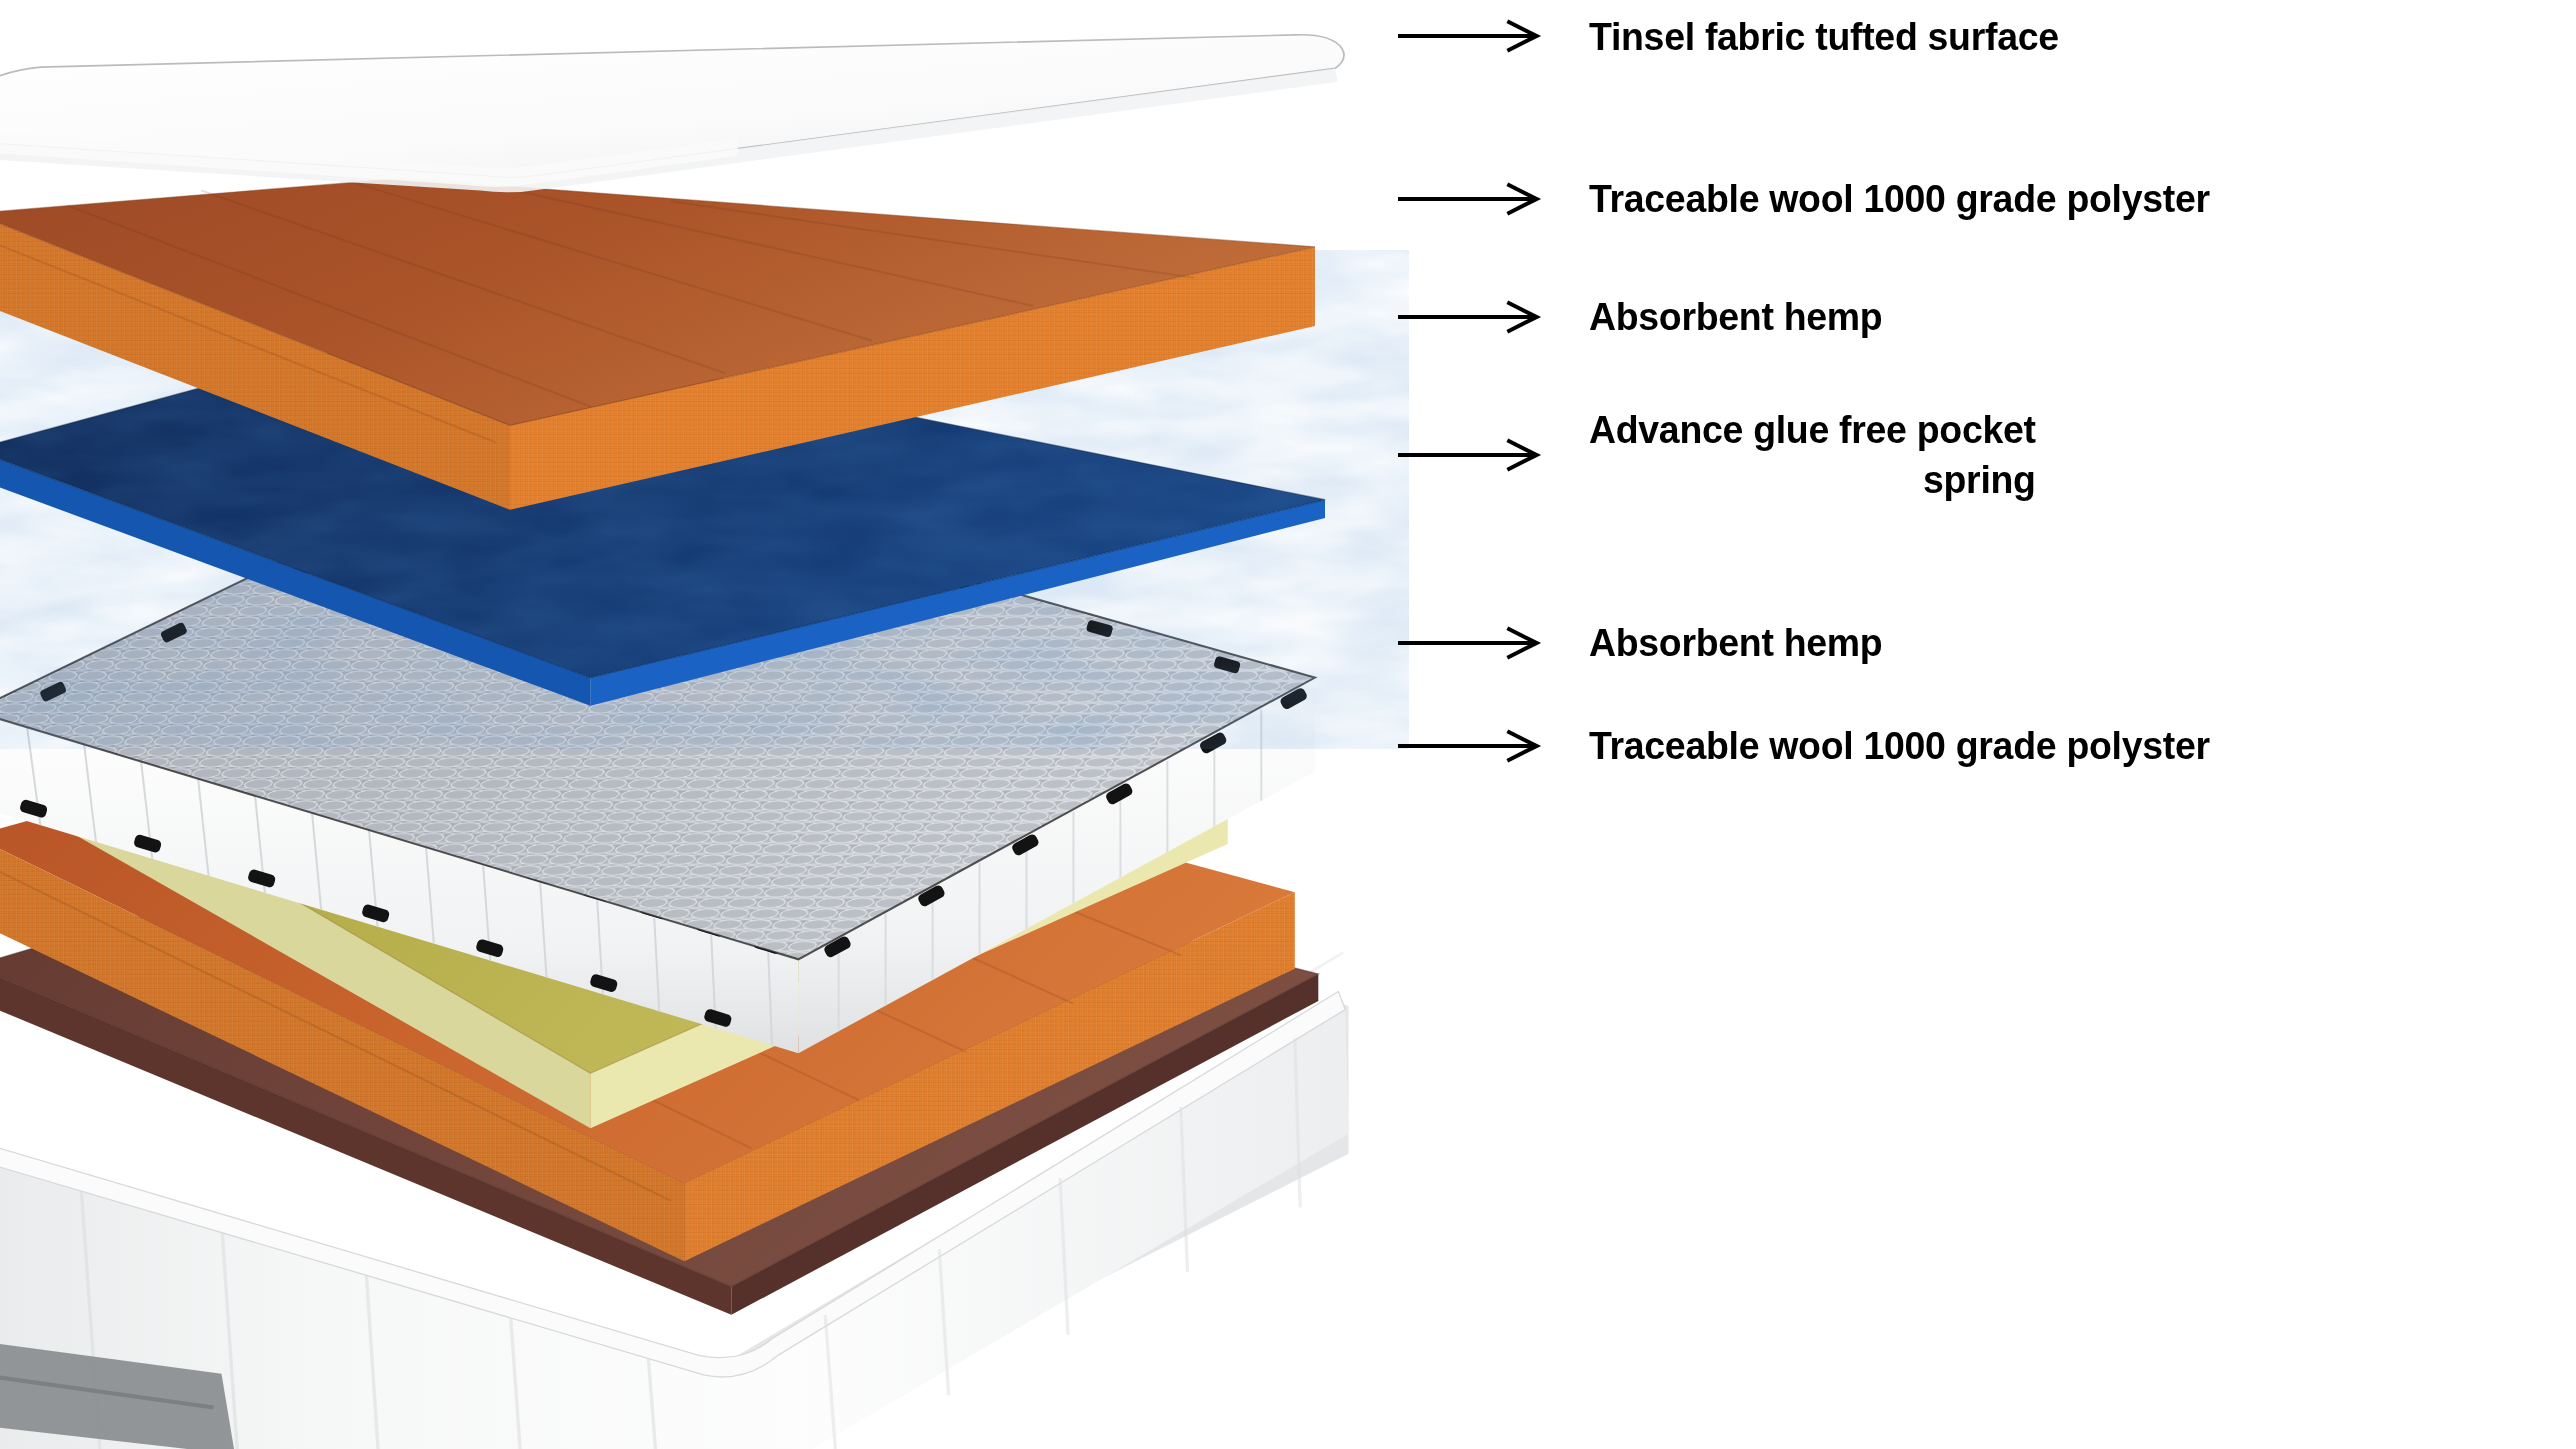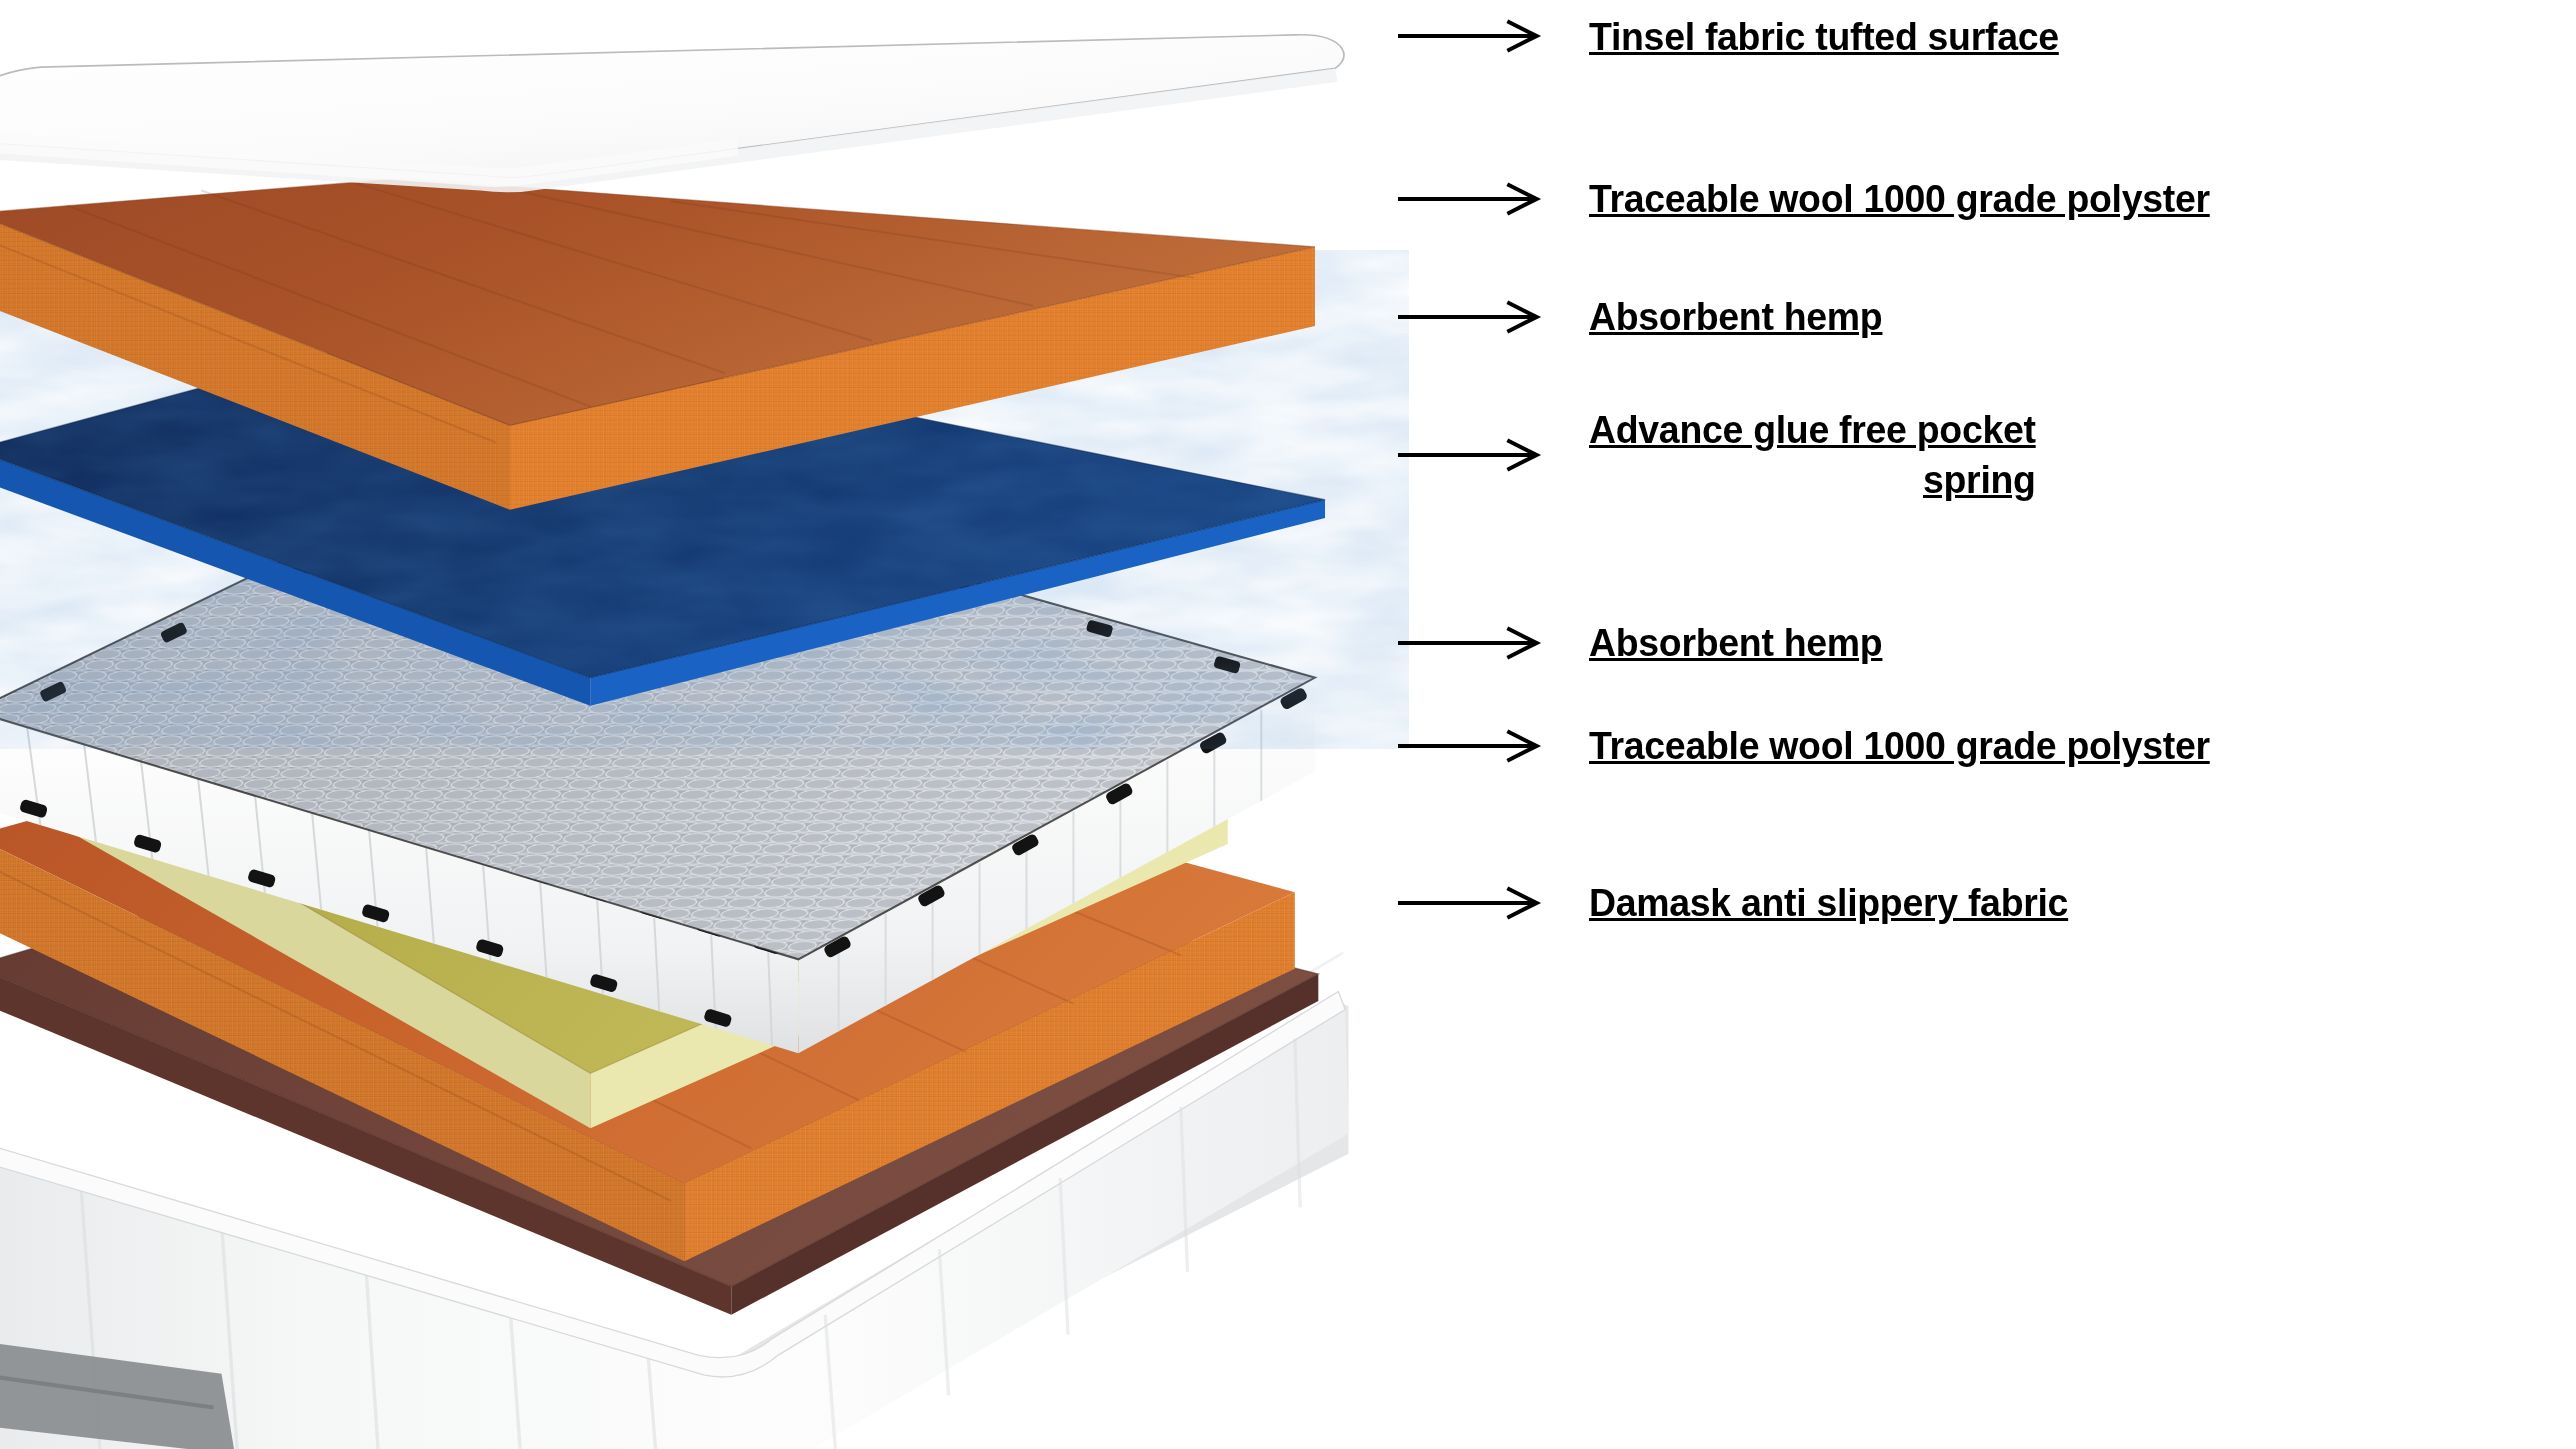--- a/index.html
+++ b/index.html
@@ -7,21 +7,21 @@
   body{width:2576px;height:1449px;overflow:hidden;
        font-family:"Liberation Sans","DejaVu Sans",sans-serif;}
   #stage{position:relative;width:2576px;height:1449px;background:#fff;overflow:hidden;}
 
   
   #product{position:absolute;left:0;top:0;width:1409px;height:1449px;overflow:hidden;}
   #product svg{position:absolute;left:0;top:0;}
 
   
   #callouts{position:absolute;left:1395px;top:0;width:1181px;height:1449px;}
-  .callout{position:absolute;left:0;display:flex;align-items:center;text-decoration:underline;}
+  .callout{position:absolute;left:0;display:flex;align-items:center;}
   .arrow{position:relative;width:154px;height:40px;flex:0 0 154px;}
   .arrow svg{position:absolute;left:0;top:0;}
   .cl-text{margin-left:40px;color:#000;font-weight:bold;font-size:39px;
            line-height:1.32;letter-spacing:-0.3px;white-space:pre-line;
            transform:scaleX(0.96);transform-origin:left center;}
   .cl-1{top:10.7px;}
   .cl-2{top:173px;}
   .cl-3{top:291px;}
   .cl-4{top:405px;text-align:right;}
   .cl-5{top:617px;}
@@ -398,25 +398,16 @@
     <div class="callout cl-6">
       <span class="arrow">
         <svg width="154" height="40" viewBox="0 0 230 60">
           <path d="M4 30 L206 30" stroke="#000" stroke-width="6" fill="none"></path>
           <path d="M168 8 L212 30 L168 52" stroke="#000" stroke-width="6" fill="none"></path>
         </svg>
       </span>
       <span class="cl-text">Traceable wool 1000 grade polyster</span>
     </div>
 
-    <div class="callout cl-7">
-      <span class="arrow">
-        <svg width="154" height="40" viewBox="0 0 230 60">
-          <path d="M4 30 L206 30" stroke="#000" stroke-width="6" fill="none"></path>
-          <path d="M168 8 L212 30 L168 52" stroke="#000" stroke-width="6" fill="none"></path>
-        </svg>
-      </span>
-      <span class="cl-text">Damask anti slippery fabric</span>
-    </div>
 
   </div>
 </div>
 
 
 </body></html>

